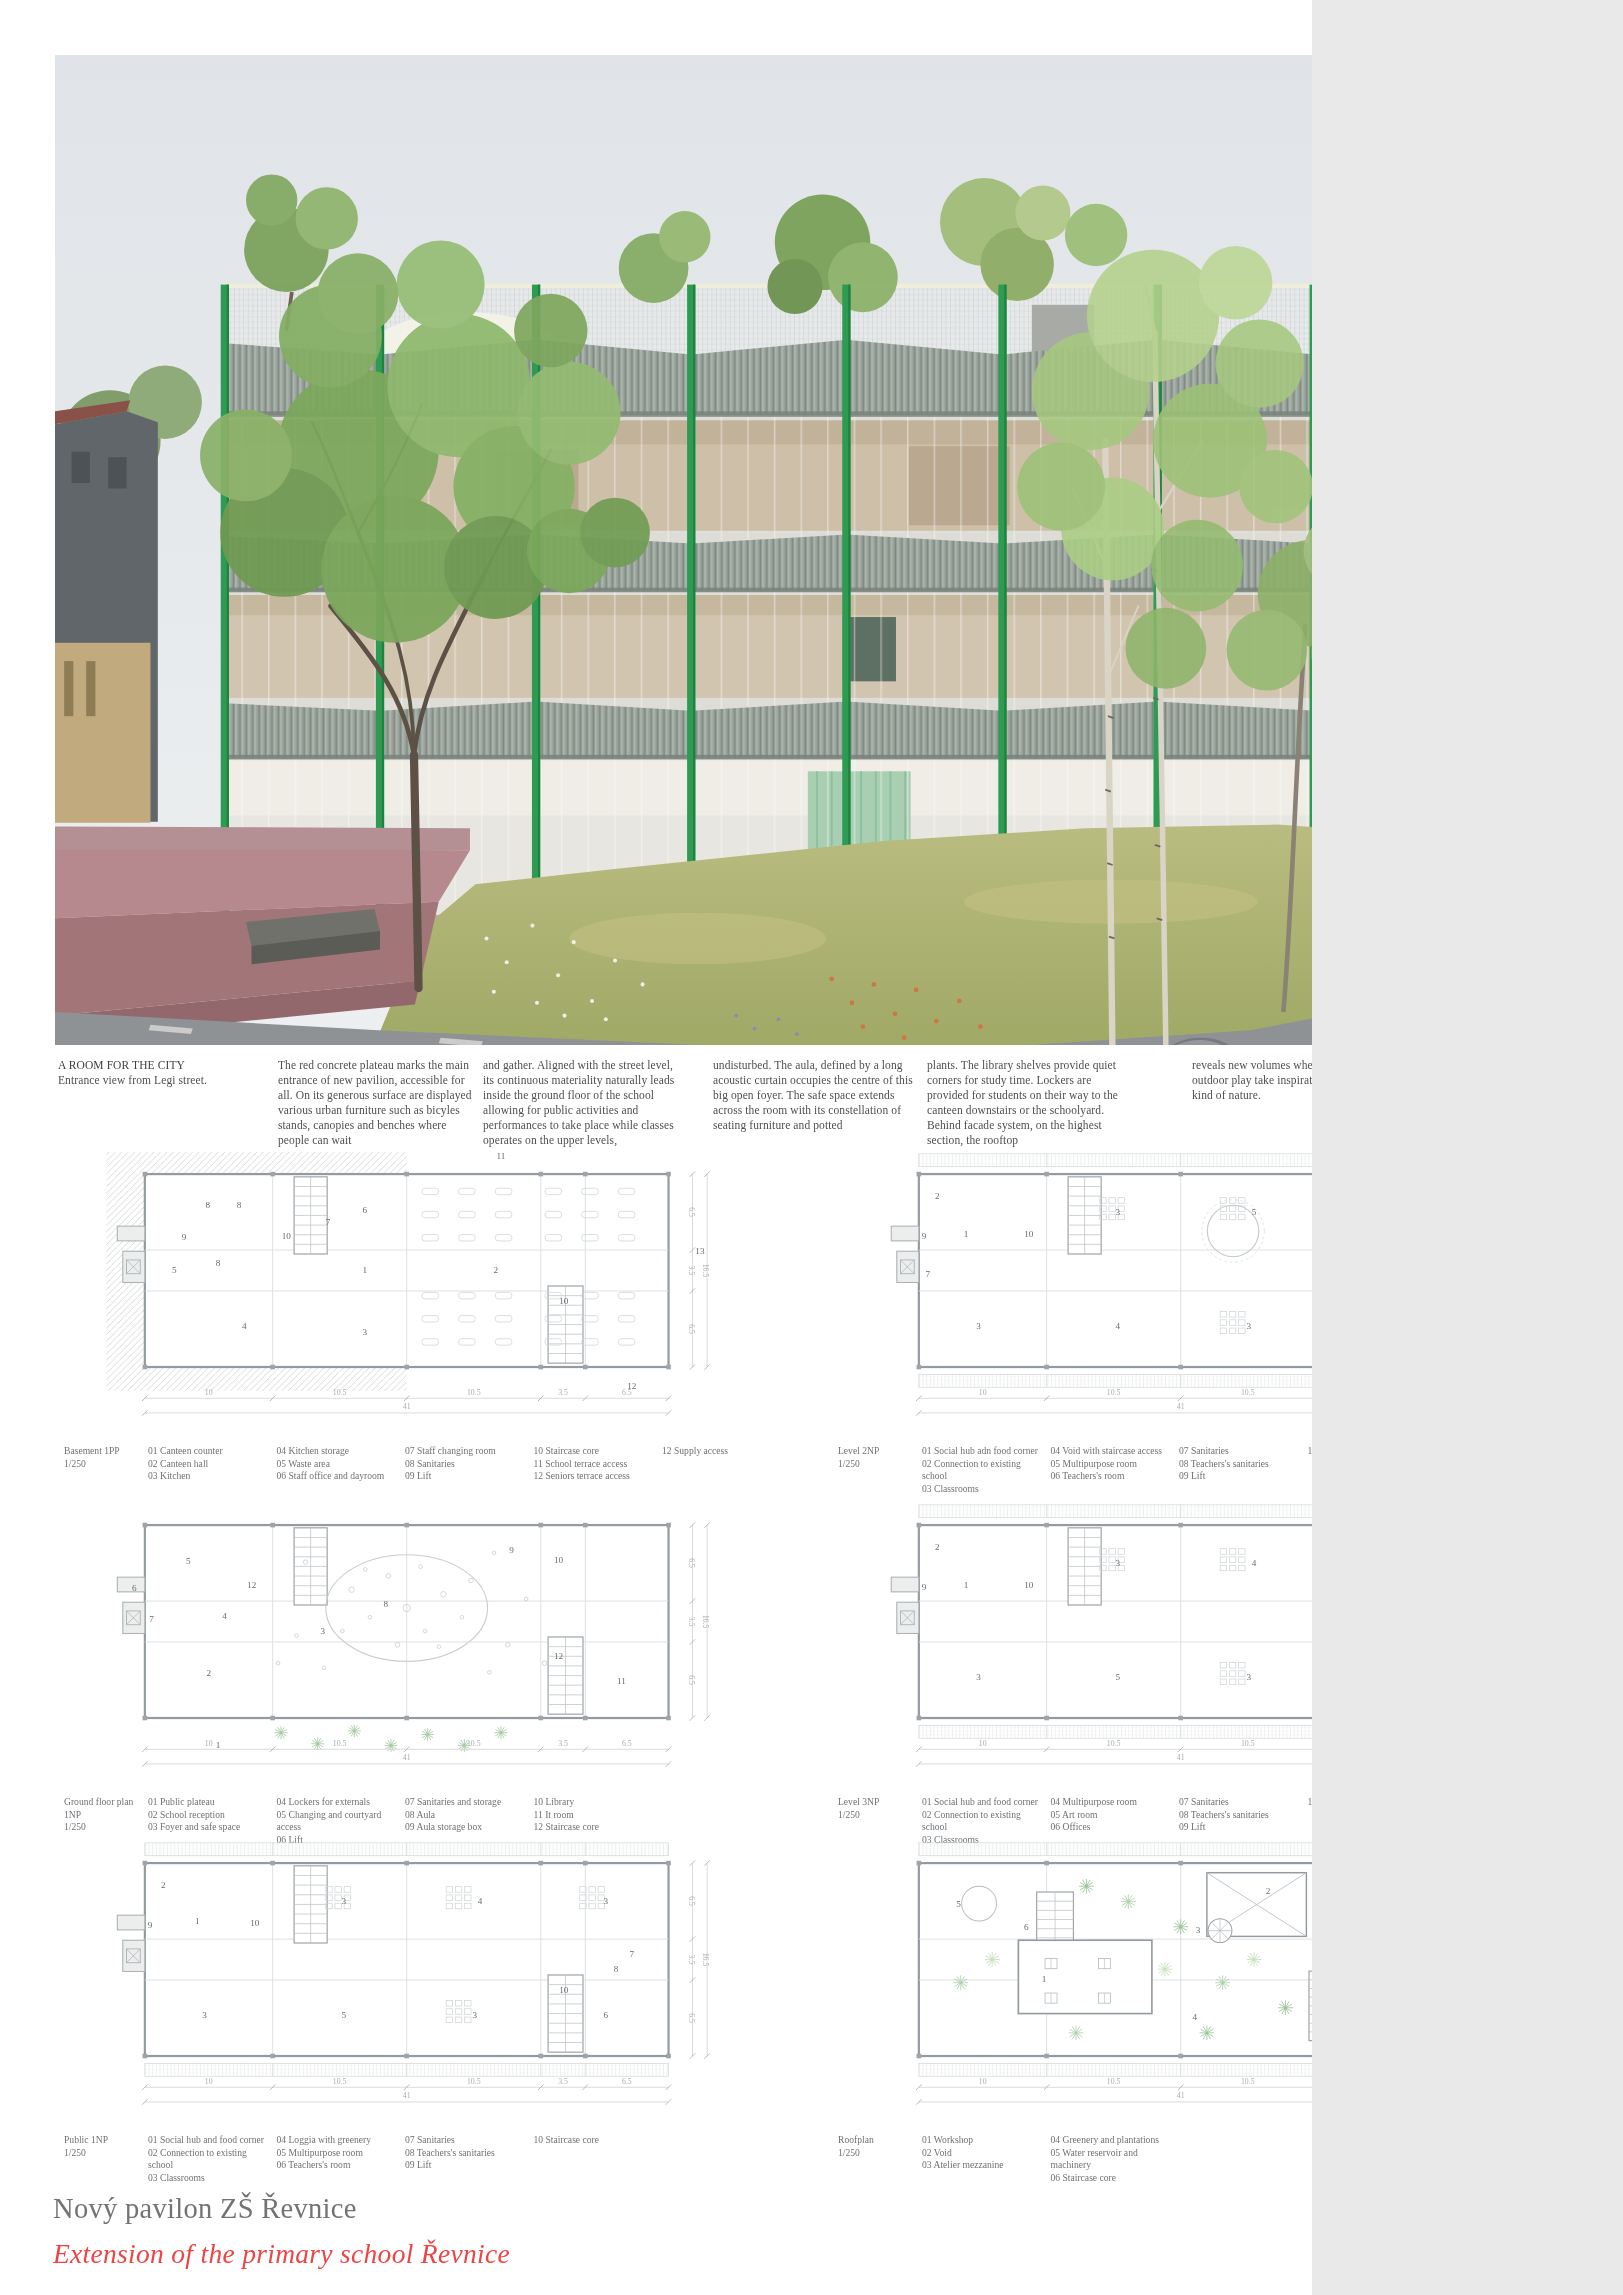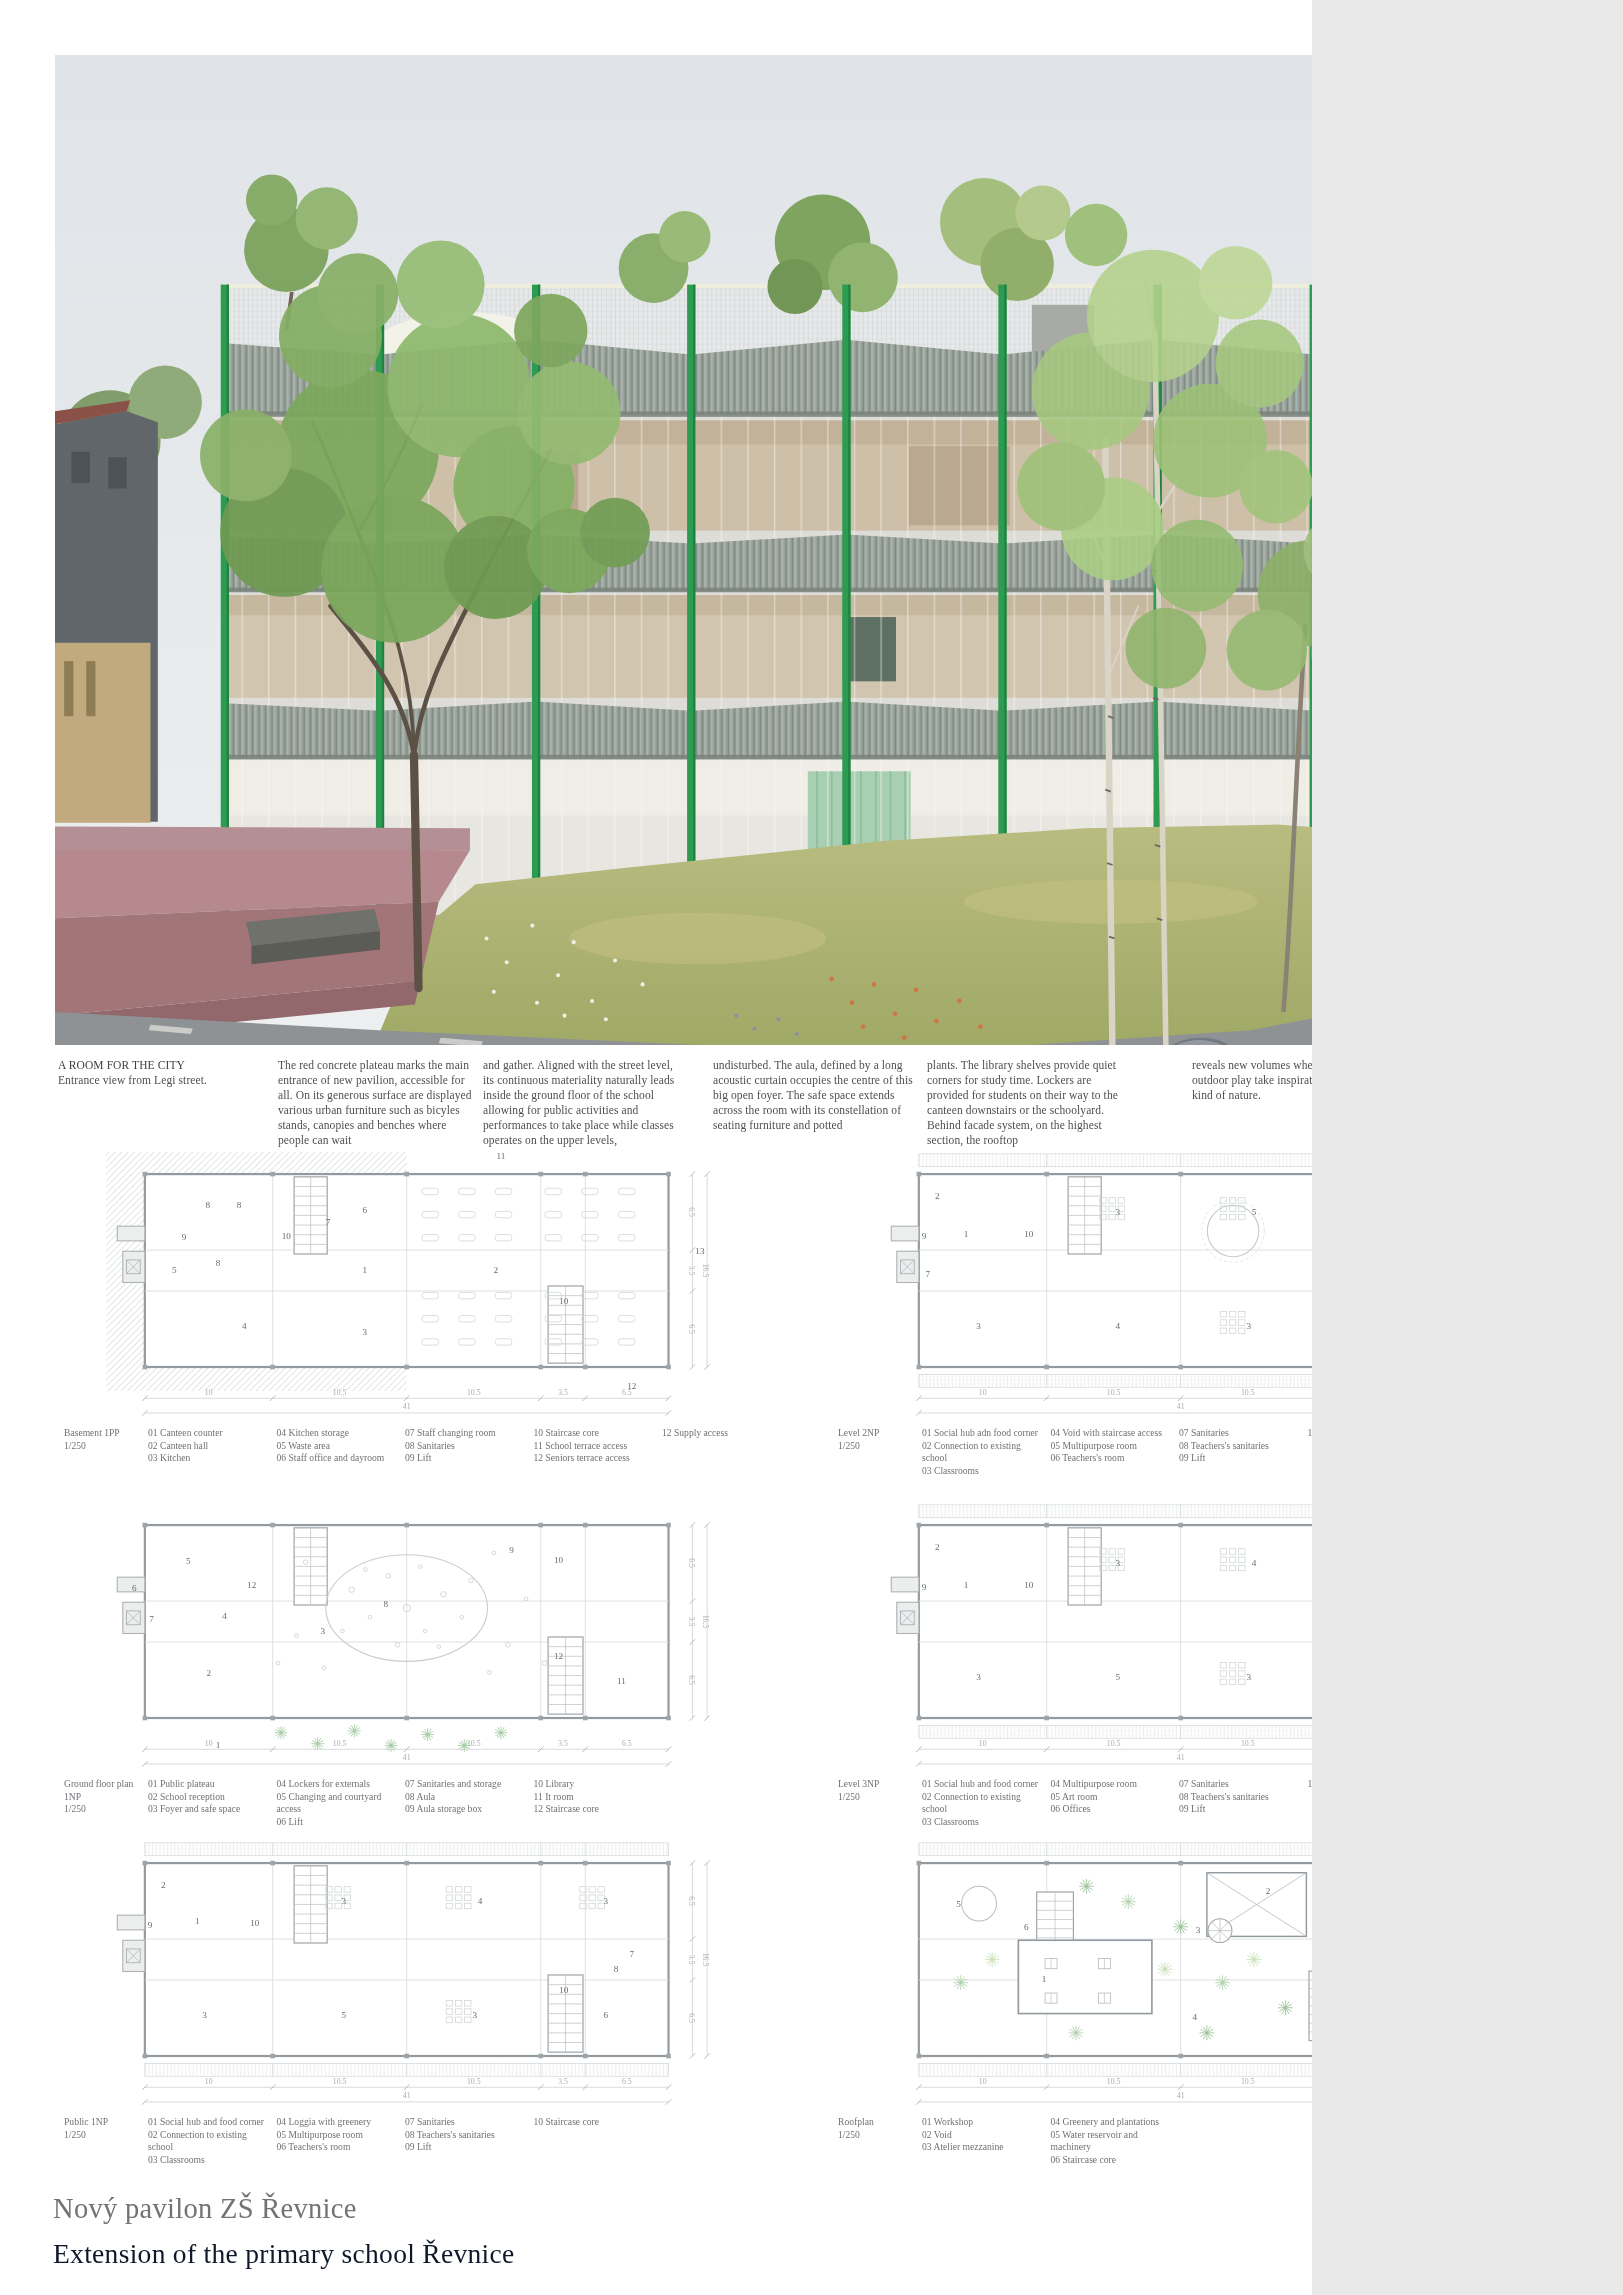--- a/index.html
+++ b/index.html
@@ -8,28 +8,28 @@
   
   .hero{position:absolute;left:55px;top:55px;width:1513px;height:990px;overflow:hidden;}
   .hero-svg{display:block;width:100%;height:100%;}
   
   .caption-col{position:absolute;top:1058px;width:200px;font-size:11.5px;line-height:1.30;
                color:#4c4f52;letter-spacing:0.1px;}
   .caption-title{color:#3c3f42;}
   
   .plan-fig{position:absolute;width:735px;}
   .plan-svg{display:block;width:735px;height:272px;opacity:.95;}
-  .legend{display:flex;margin-top:3px;font-size:9.6px;line-height:1.32;color:#6e7276;}
+  .legend{display:flex;margin-top:21px;font-size:9.6px;line-height:1.32;color:#6e7276;}
   .leg-label{flex:0 0 84px;}
   .leg-col{flex:0 0 123px;padding-right:5.5px;}
   .cL{left:64px;} .cR{left:838px;}
   .r1{top:1152px;} .r2{top:1503px;} .r3{top:1841px;}
   
   .title-cs{position:absolute;left:53px;top:2193px;font-size:28.5px;color:#737373;letter-spacing:0.3px;}
-  .title-en{position:absolute;left:53px;top:2238px;font-size:27.5px;color:#0f172a;letter-spacing:0.3px;}
+  .title-en{position:absolute;left:53px;top:2238px;font-size:27.5px;color:#ef4444;letter-spacing:0.3px;font-style:italic;}
   .logo-box{position:absolute;left:1499px;top:2160px;width:69px;height:78px;border:1.1px solid #c4c4c4;}
 </style>
 </head>
 <body>
 
 <div class="sheet">
 
   <svg style="position:absolute;width:0;height:0" aria-hidden="true">
     <defs>
       <pattern id="hatchP" patternUnits="userSpaceOnUse" width="7" height="7">

